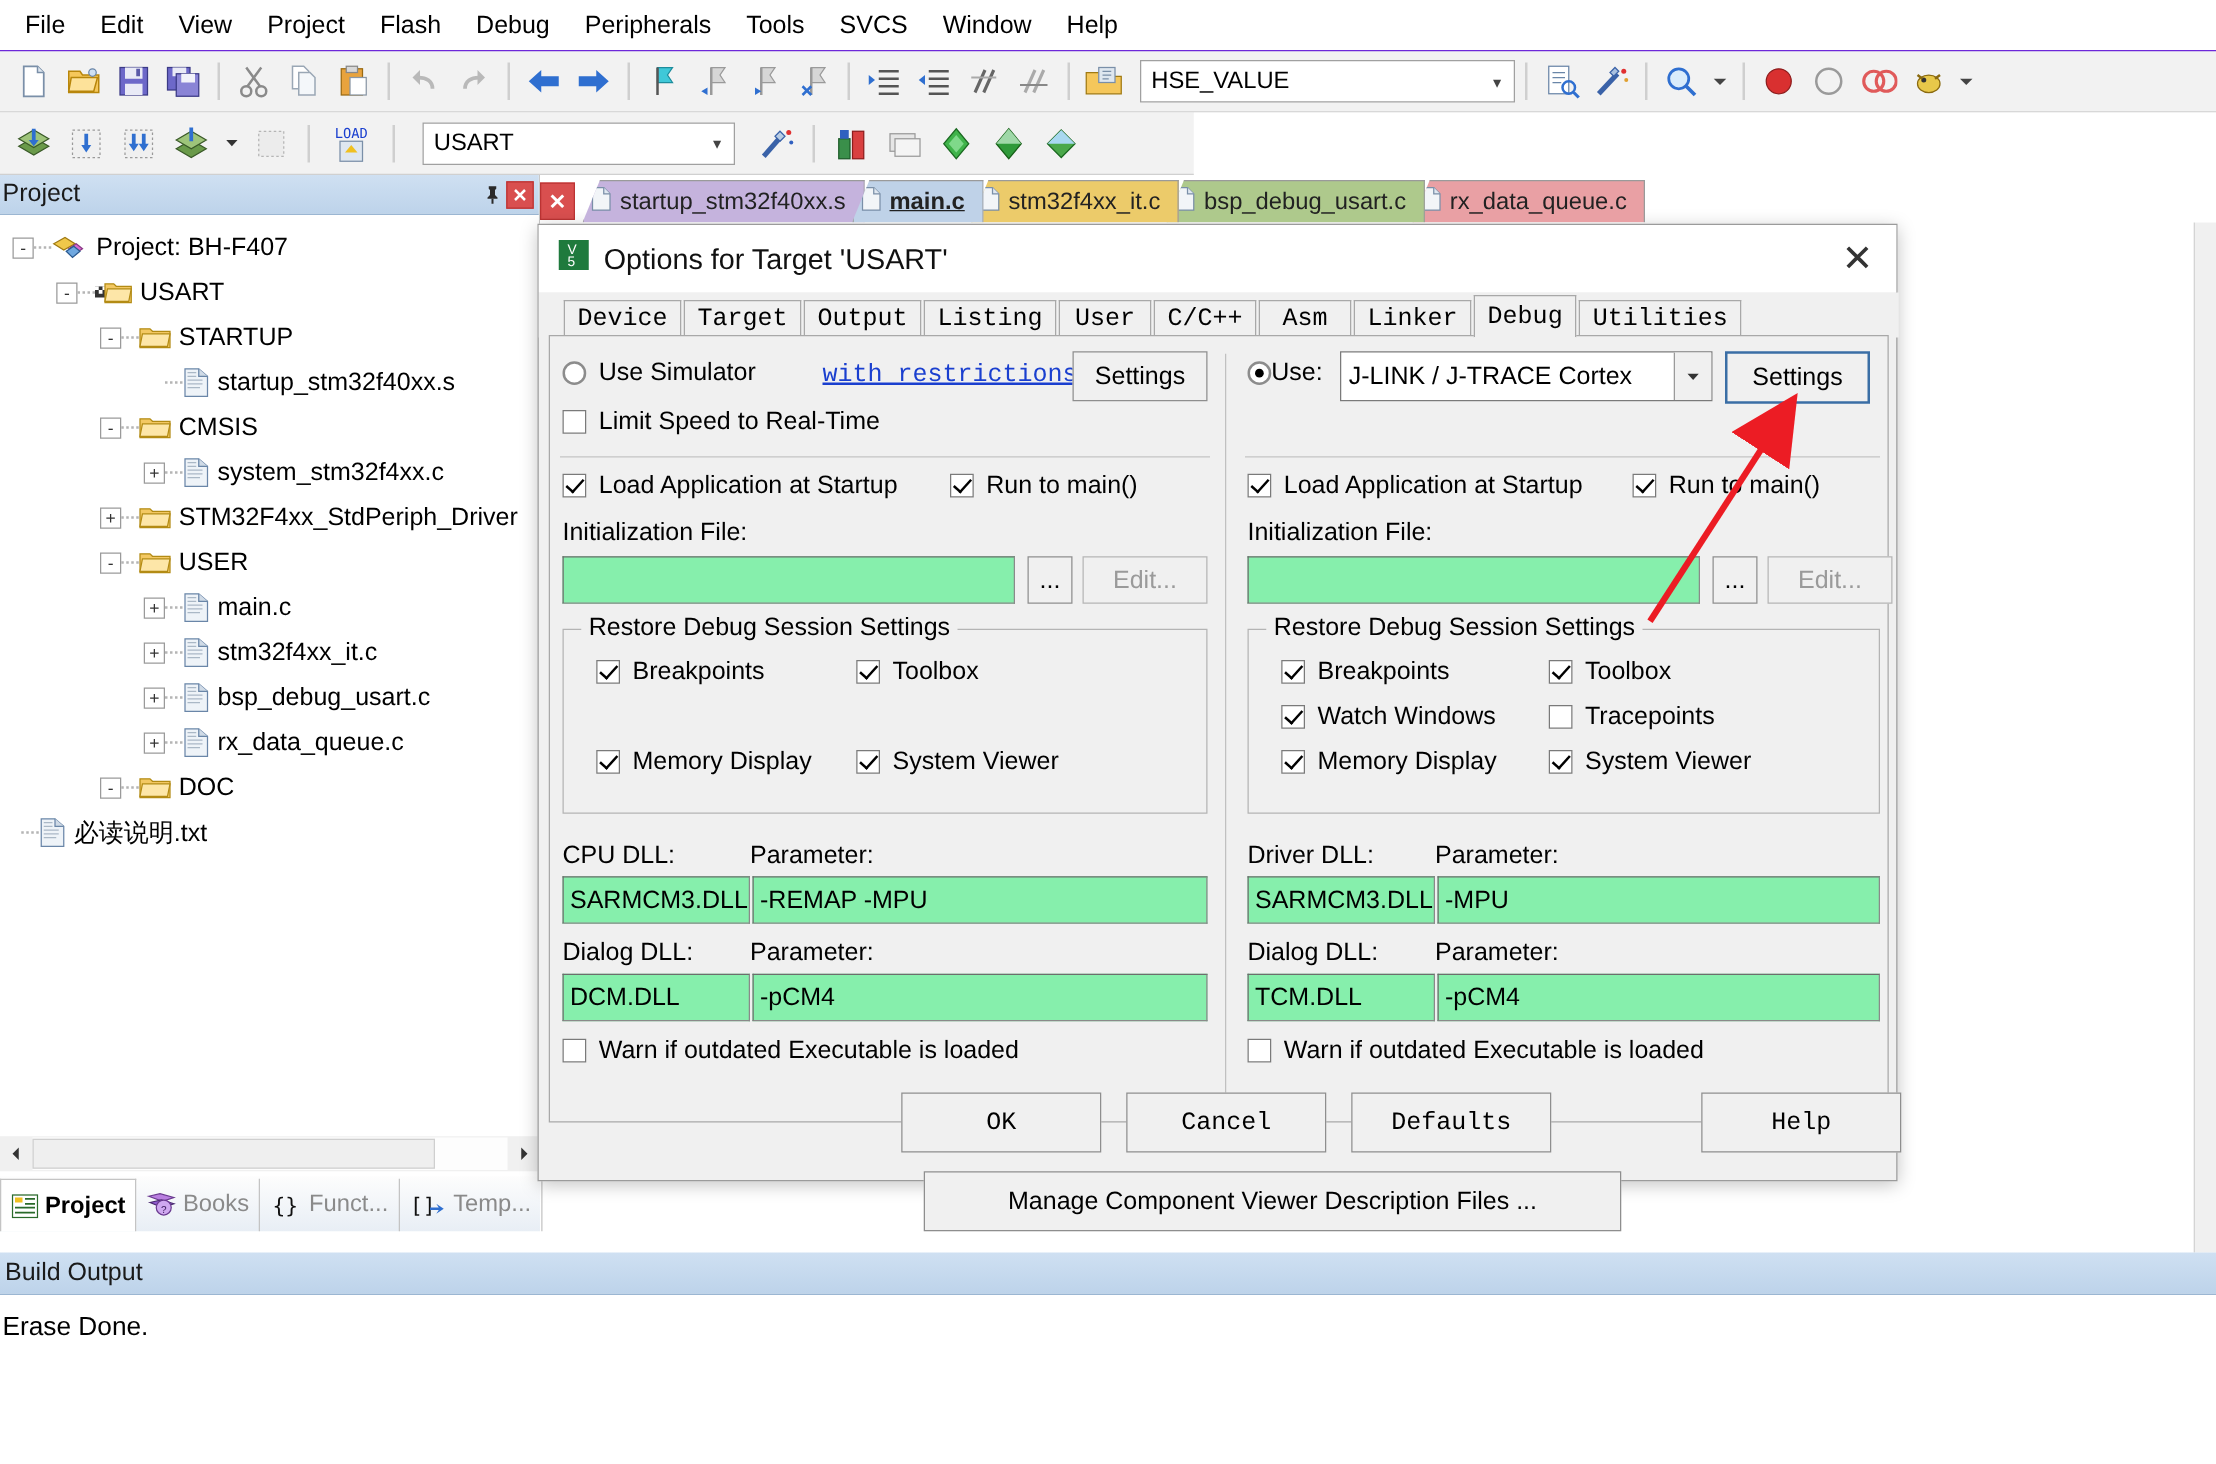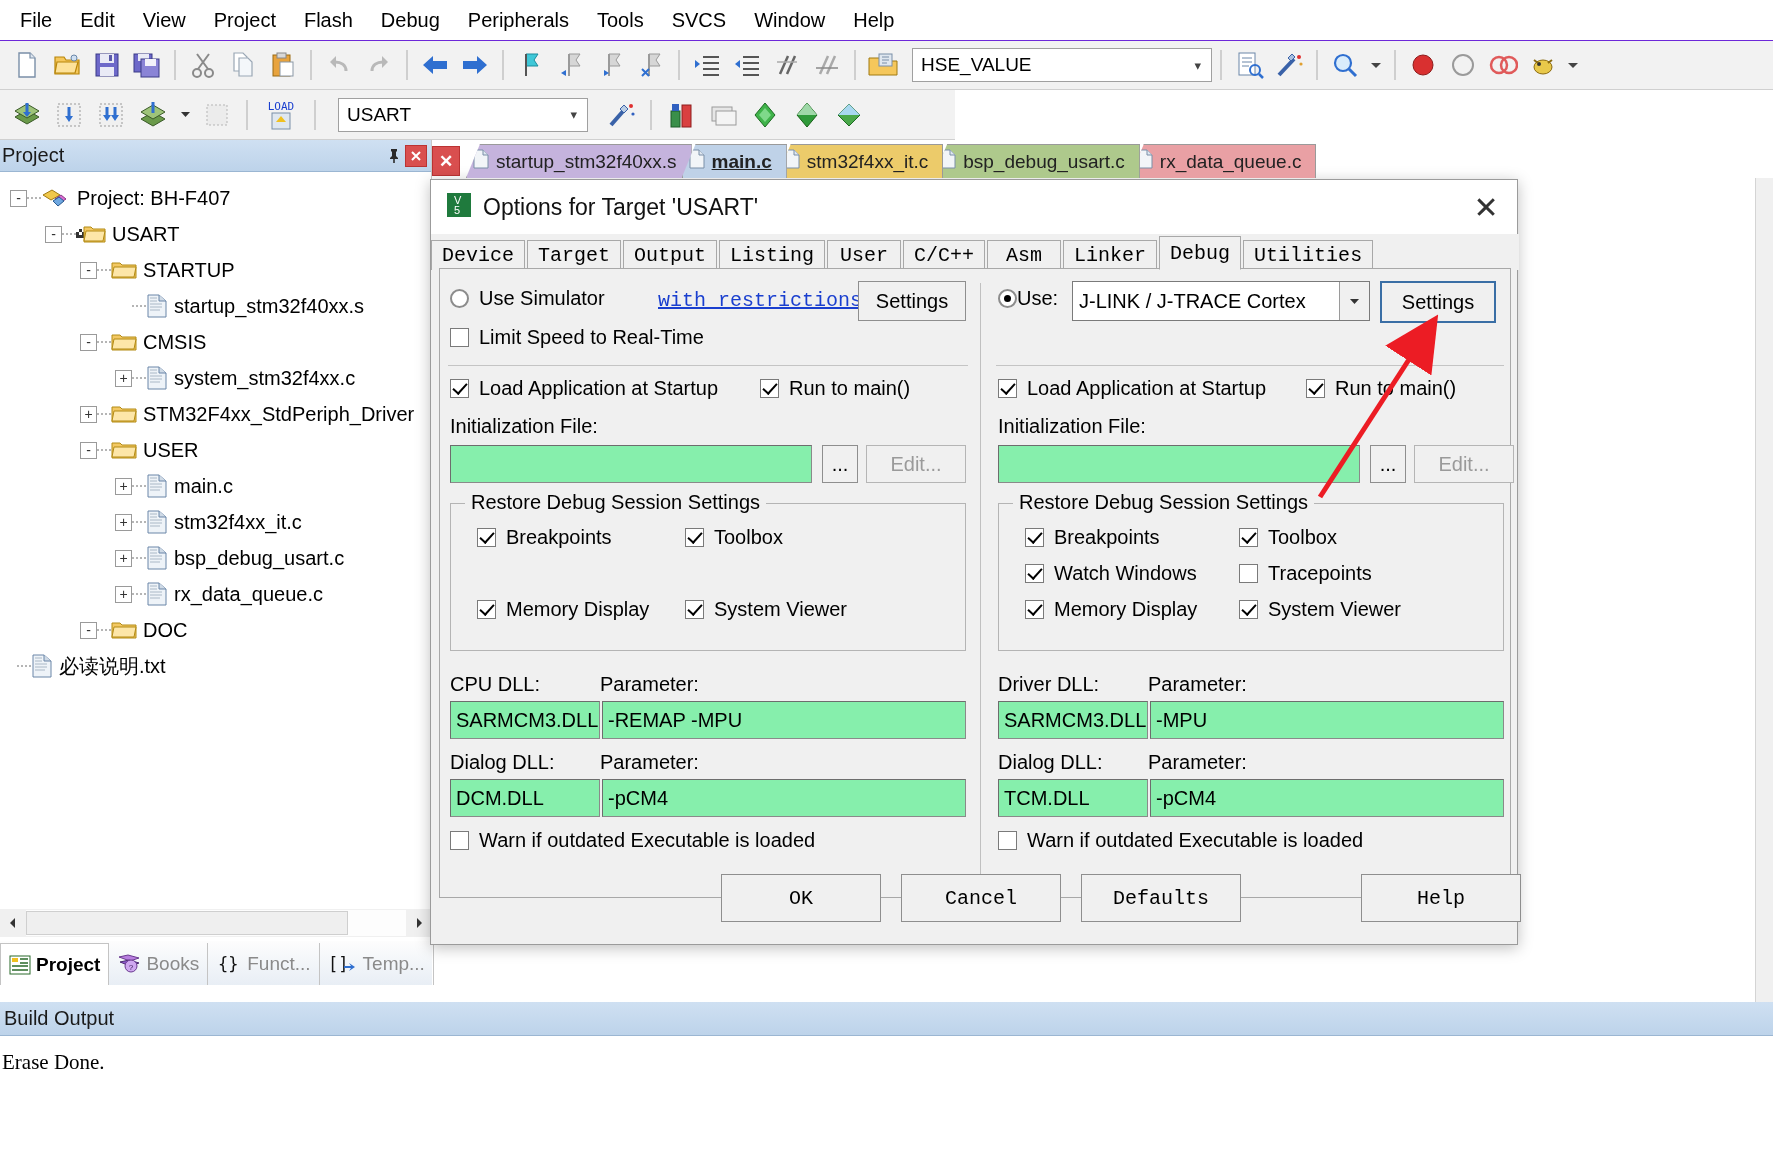--- a/index.html
+++ b/index.html
@@ -106,21 +106,21 @@
     border-left:1px solid #c4c4c4; border-right:1px solid #c4c4c4; font-weight:bold; }
 
   
   #build-hdr {
     position:absolute; left:0; top:1002px; width:1773px; height:34px;
     background:linear-gradient(#cfe0f2,#bdd3ea); display:flex; align-items:center;
     padding-left:4px; font-size:20px; color:#1a1a1a; border-bottom:1px solid #9bb6d2;
   }
   #build-body {
     position:absolute; left:0; top:1036px; width:1773px; height:135px;
-    background:#ffffff; font-family:Liberation Serif, serif; font-size:21px;
+    background:#ffffff; font-family:Liberation Sans, sans-serif; font-size:21px;
     padding:14px 0 0 2px; color:#000;
   }
 
   
   #editor-bg {
     position:absolute; left:432px; top:140px; width:1341px; height:862px; background:#ffffff;
   }
   #edge-right {
     position:absolute; right:0; top:140px; width:18px; height:862px;
     background:#f0f0f0; border-left:1px solid #d4d4d4;
@@ -162,21 +162,21 @@
     padding:0 8px 0 14px; gap:10px;
   }
   #dlg-title .t { font-size:23px; color:#111; flex:1; }
   #dlg-close {
     width:46px; height:40px; display:flex; align-items:center; justify-content:center;
     font-size:30px; color:#333; cursor:default; font-family:"Liberation Sans",sans-serif;
   }
 
   #dlg-tabs {
     position:absolute; top:54px; left:0; width:1088px; height:36px;
-    display:flex; align-items:flex-end; padding-left:0; background:#f0f0f0;
+    display:flex; align-items:flex-end; padding-left:20px; background:#f0f0f0;
   }
   .dtab {
     height:30px; min-width:74px; padding:0 10px; display:flex; align-items:center;
     justify-content:center; font-family:"Liberation Mono", monospace; font-size:20px;
     color:#000; background:#f0f0f0; border:1px solid #a8a8a8; border-bottom:none;
     margin-right:2px; cursor:default;
   }
   .dtab.active {
     height:34px; background:#f0f0f0; border-bottom:1px solid #f0f0f0;
     position:relative; z-index:3; font-weight:normal;
@@ -1024,20 +1024,21 @@
       <div class="tbox" style="position:absolute; left:10px; top:510px; width:150px; height:38px;">TCM.DLL</div>
       <div class="tbox" style="position:absolute; left:162px; top:510px; width:354px; height:38px;">-pCM4</div>
 
       <div class="row" style="position:absolute; left:10px; top:560px;">
         <span class="chk"></span>
         <span class="lbl2" style="margin-left:10px;">Warn if outdated Executable is loaded</span>
       </div>
     </div>
   </div>
 
+  <div class="btn" style="position:absolute; left:308px; top:757px; width:558px; height:48px;">Manage Component Viewer Description Files ...</div>
 
   <div id="dlg-footer">
       <div class="btn mono" style="position: absolute; left: 290px; top: 0px; width: 160px; height: 48px;">OK</div>
       <div class="btn mono" style="position: absolute; left: 470px; top: 0px; width: 160px; height: 48px;">Cancel</div>
       <div class="btn mono" style="position: absolute; left: 650px; top: 0px; width: 160px; height: 48px;">Defaults</div>
       <div class="btn mono" style="position: absolute; left: 930px; top: 0px; width: 160px; height: 48px;">Help</div>
     </div>
 </div>
 
 <svg id="annot" viewBox="0 0 1088 766">

